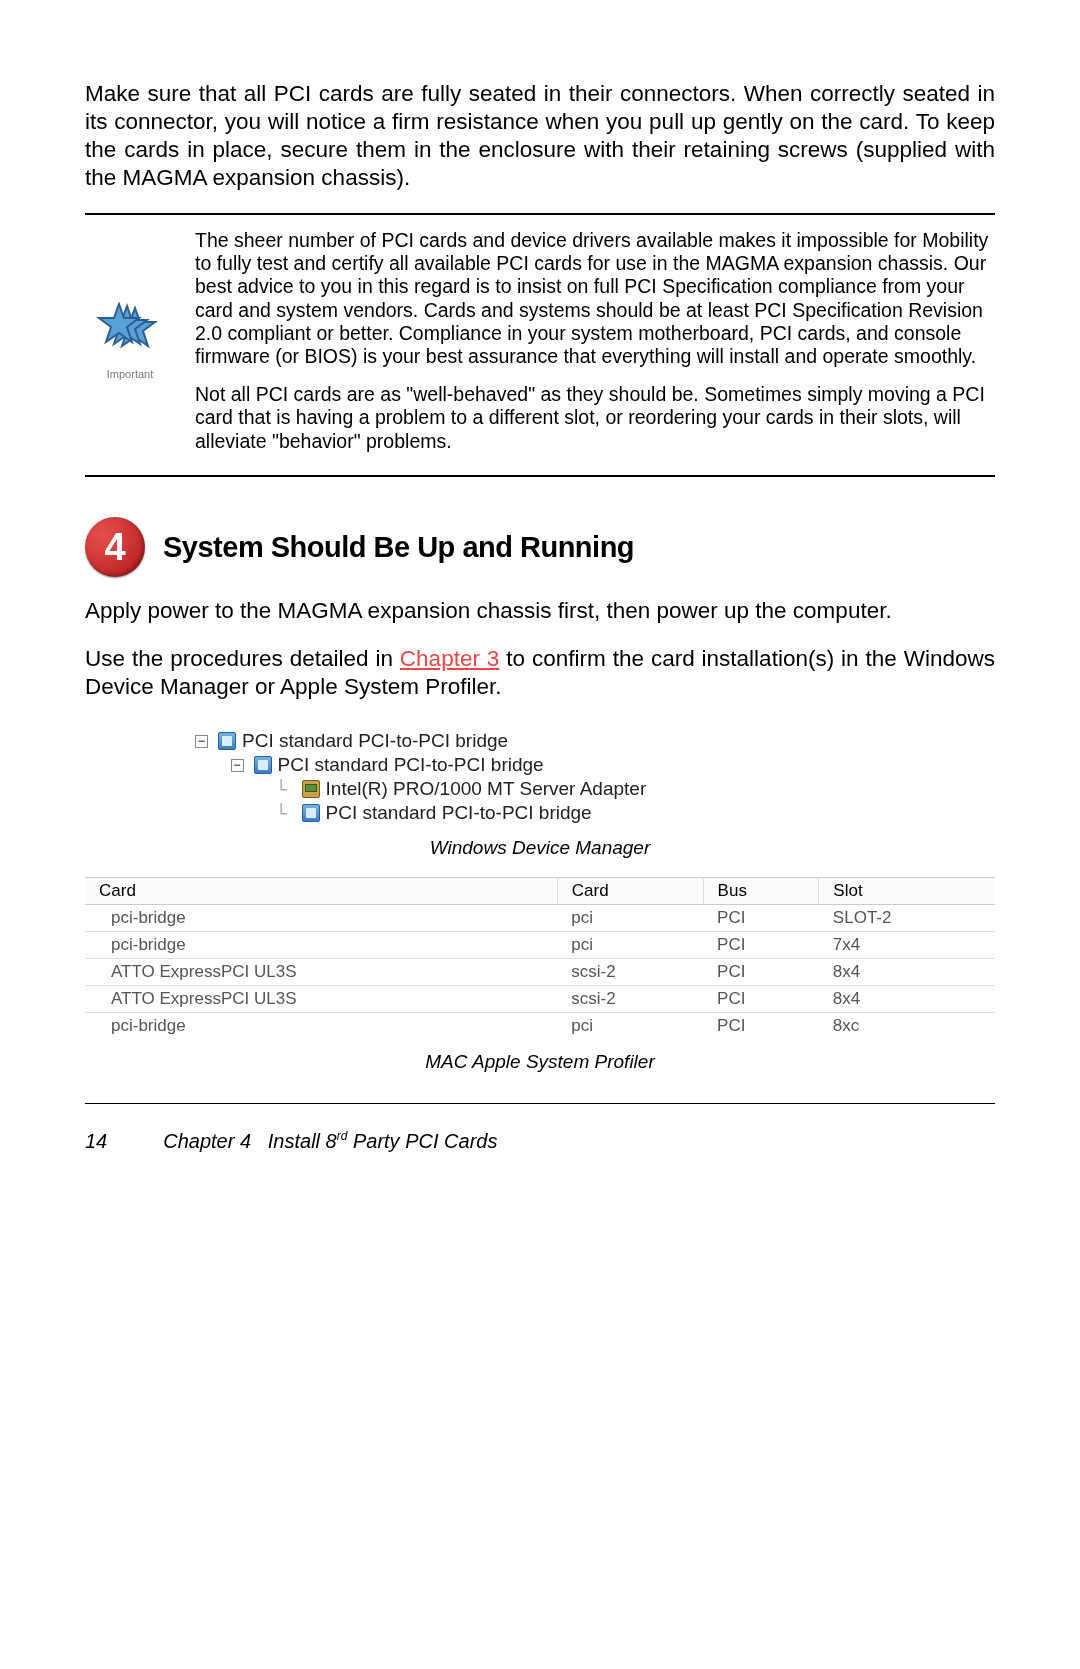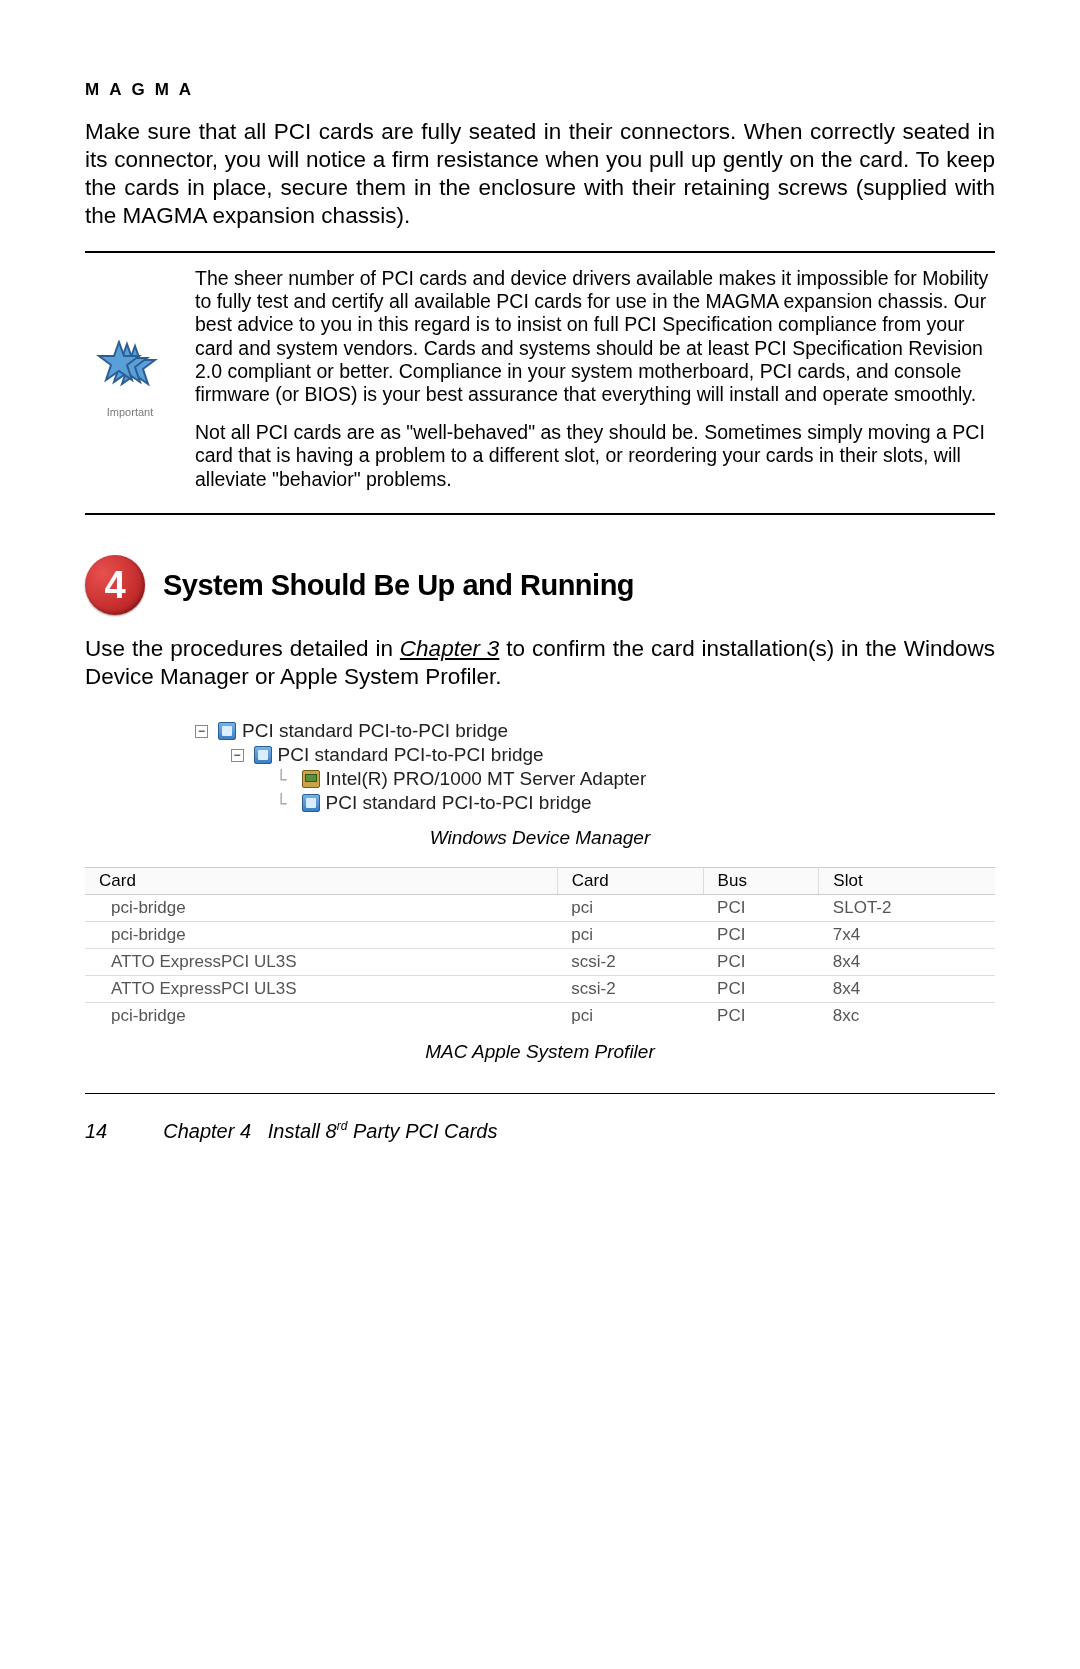--- a/index.html
+++ b/index.html
@@ -78,23 +78,22 @@
     align-items: center;
     justify-content: center;
     box-shadow: inset -2px -2px 4px rgba(0,0,0,.3), 0 1px 2px rgba(0,0,0,.4);
   }
   .section-title {
     font-size: 29px;
     font-weight: bold;
     letter-spacing: -0.5px;
   }
   .link {
-    color: #000000;
+    color: #ef4444;
     text-decoration: underline;
-    font-style: italic;
   }
   .caption {
     font-style: italic;
     font-size: 19px;
     text-align: center;
     margin: 12px 0 18px 0;
   }
   
   .tree {
     margin: 28px 0 8px 110px;
@@ -195,21 +194,20 @@
     margin-top: 8px;
   }
   .footer .pageno { font-style: italic; }
   .footer .chap { font-style: italic; }
   .footer .chap .ord { font-size: 12px; vertical-align: super; }
 </style>
 </head>
 <body>
 
 <div class="page">
-  <div class="header-brand">MAGMA</div>
 
   <p class="para">Make sure that all PCI cards are fully seated in their connectors. When correctly seated in its connector, you will notice a firm resistance when you pull up gently on the card. To keep the cards in place, secure them in the enclosure with their retaining screws (supplied with the MAGMA expansion chassis).</p>
 
   <hr class="thick">
 
   <div class="callout">
     <div class="callout-icon">
       <svg width="70" height="64" viewBox="0 0 70 64">
         <g transform="translate(20,6)">
             <polygon class="star" points="20,0 25,14 40,14 28,23 33,38 20,29 7,38 12,23 0,14 15,14"></polygon>
@@ -229,20 +227,21 @@
     </div>
   </div>
 
   <hr class="thick">
 
   <div class="section-head">
     <div class="step-badge">4</div>
     <div class="section-title">System Should Be Up and Running</div>
   </div>
 
+  <p class="para">Apply power to the MAGMA expansion chassis first, then power up the computer.</p>
 
   <p class="para" style="text-align:justify">
     <span>Use the procedures detailed in </span><a href="#" class="link">Chapter 3</a><span> to confirm the card installation(s) in the Windows Device Manager or Apple System Profiler.</span>
   </p>
 
   <div class="tree" id="device-tree">
       <div class="tree-row">
         <span class="minus-box">−</span>
         <span class="dev-icon chip"></span>
         <span>PCI standard PCI-to-PCI bridge</span>

